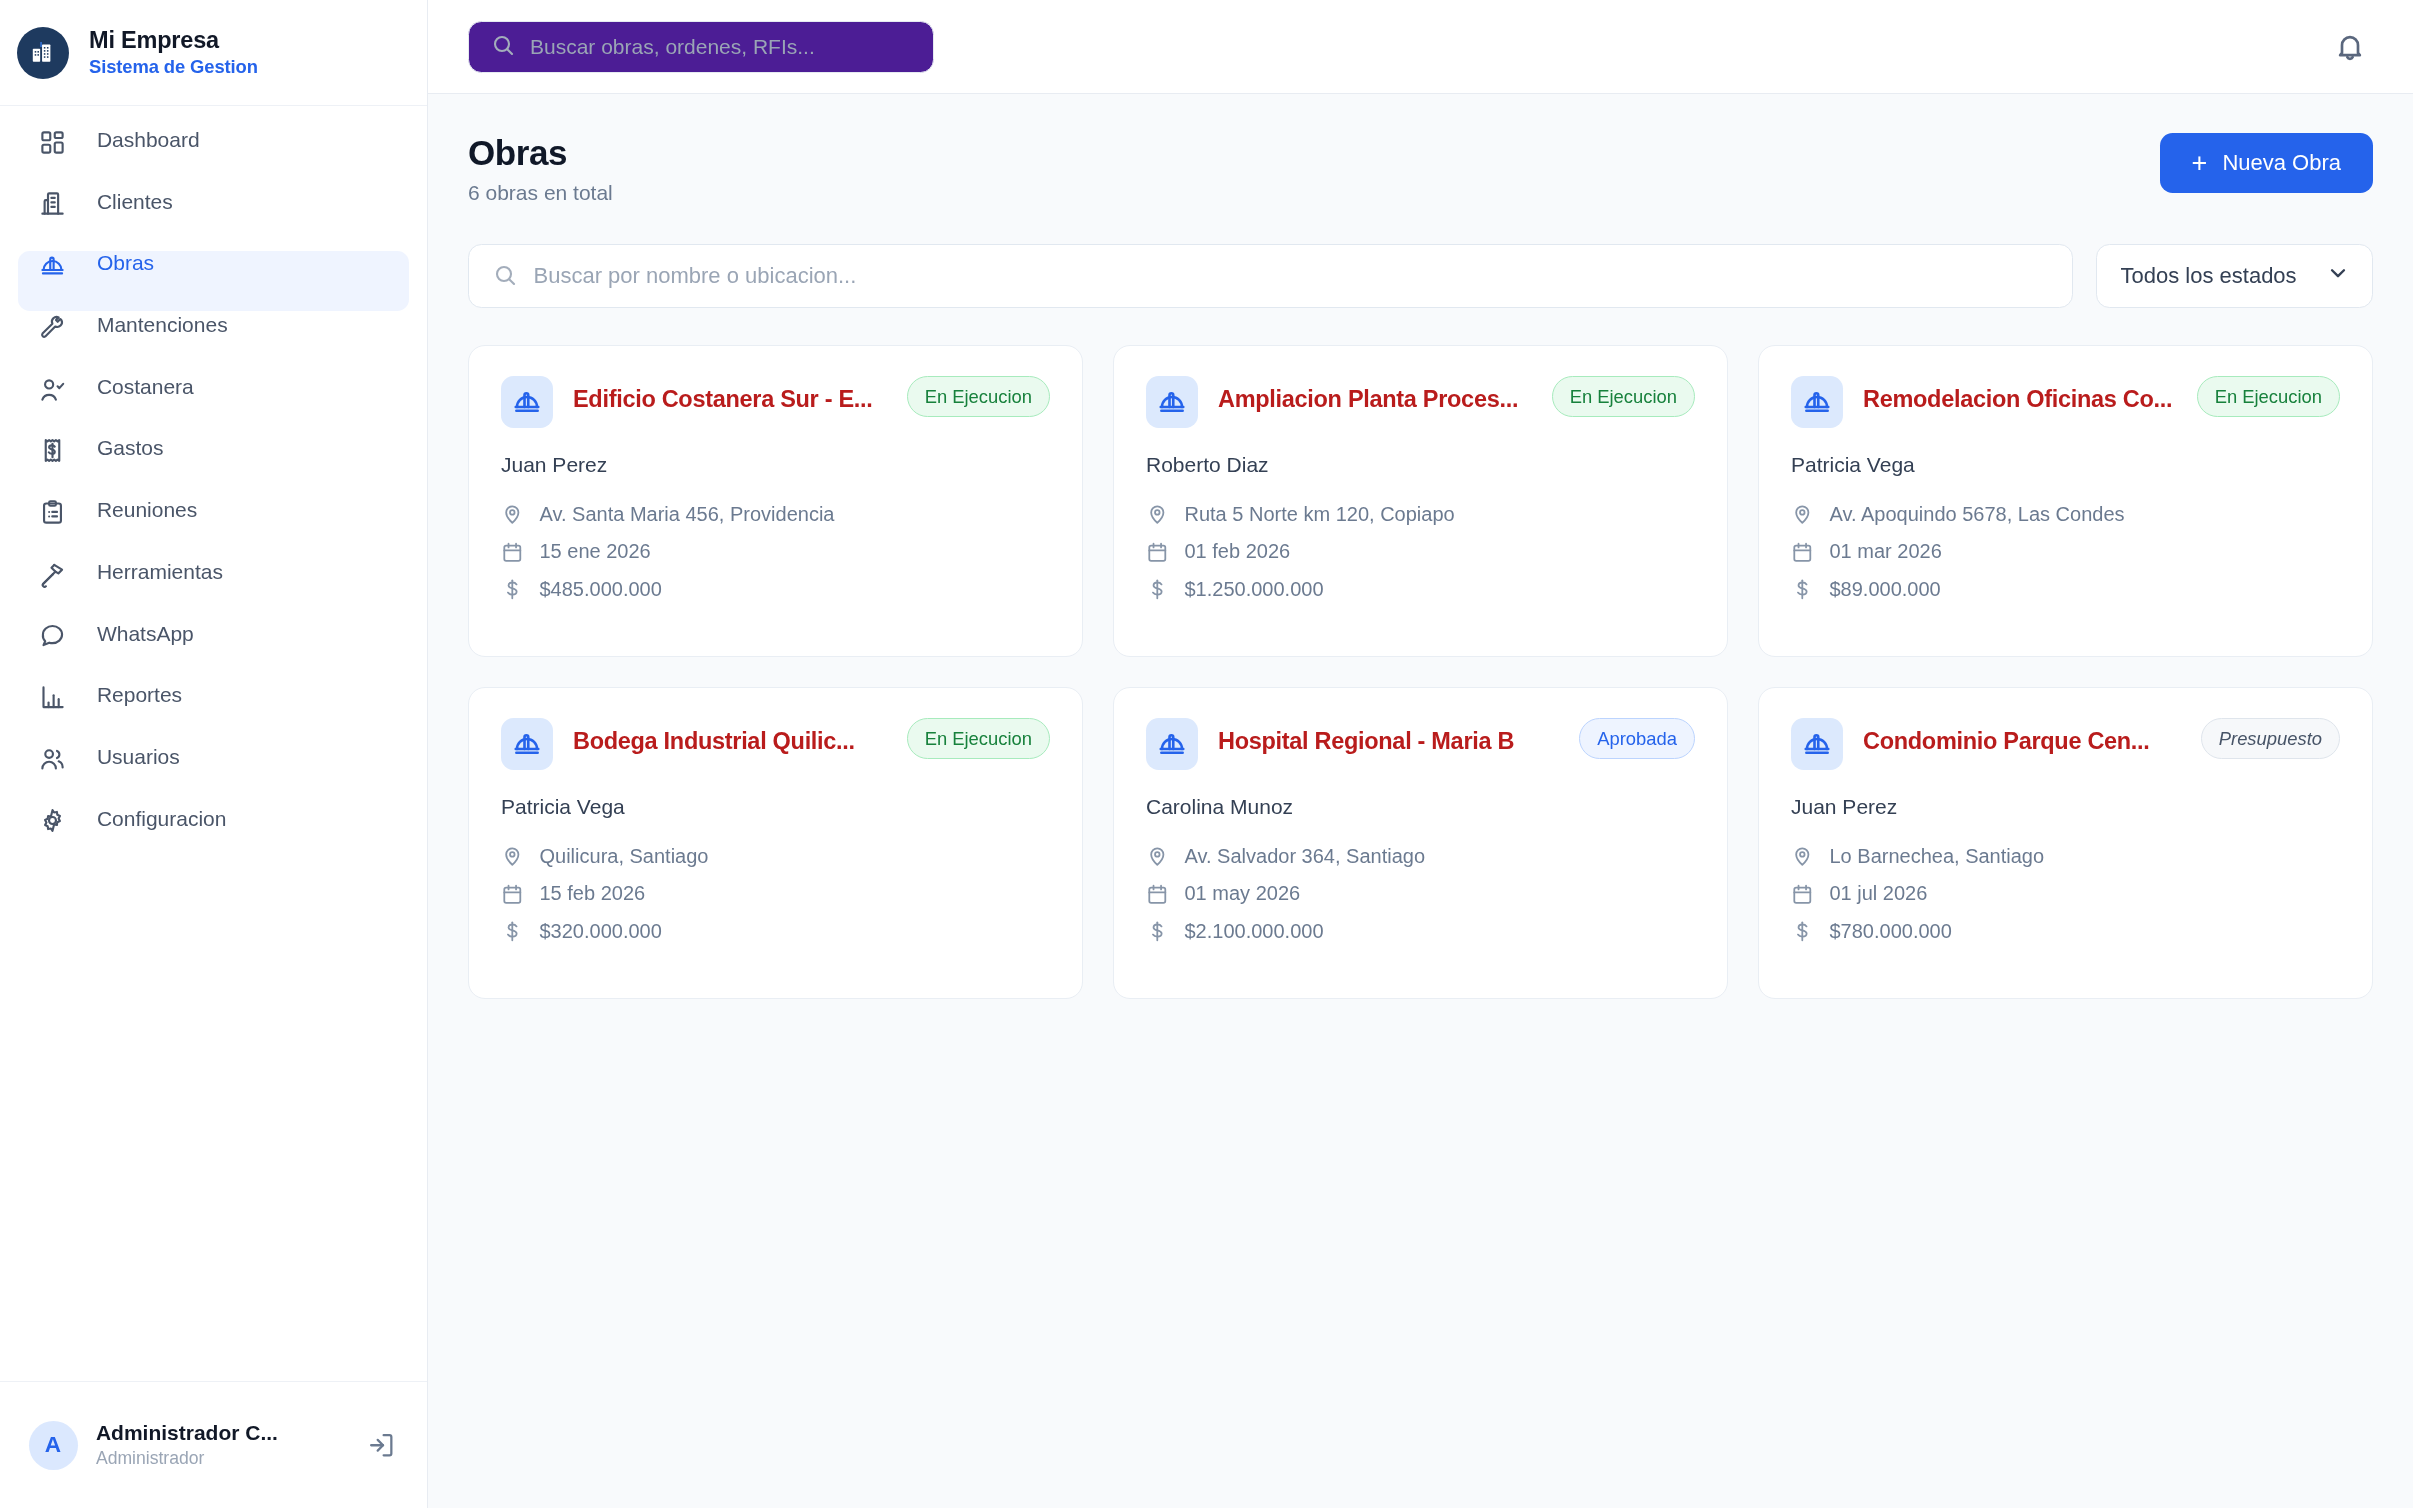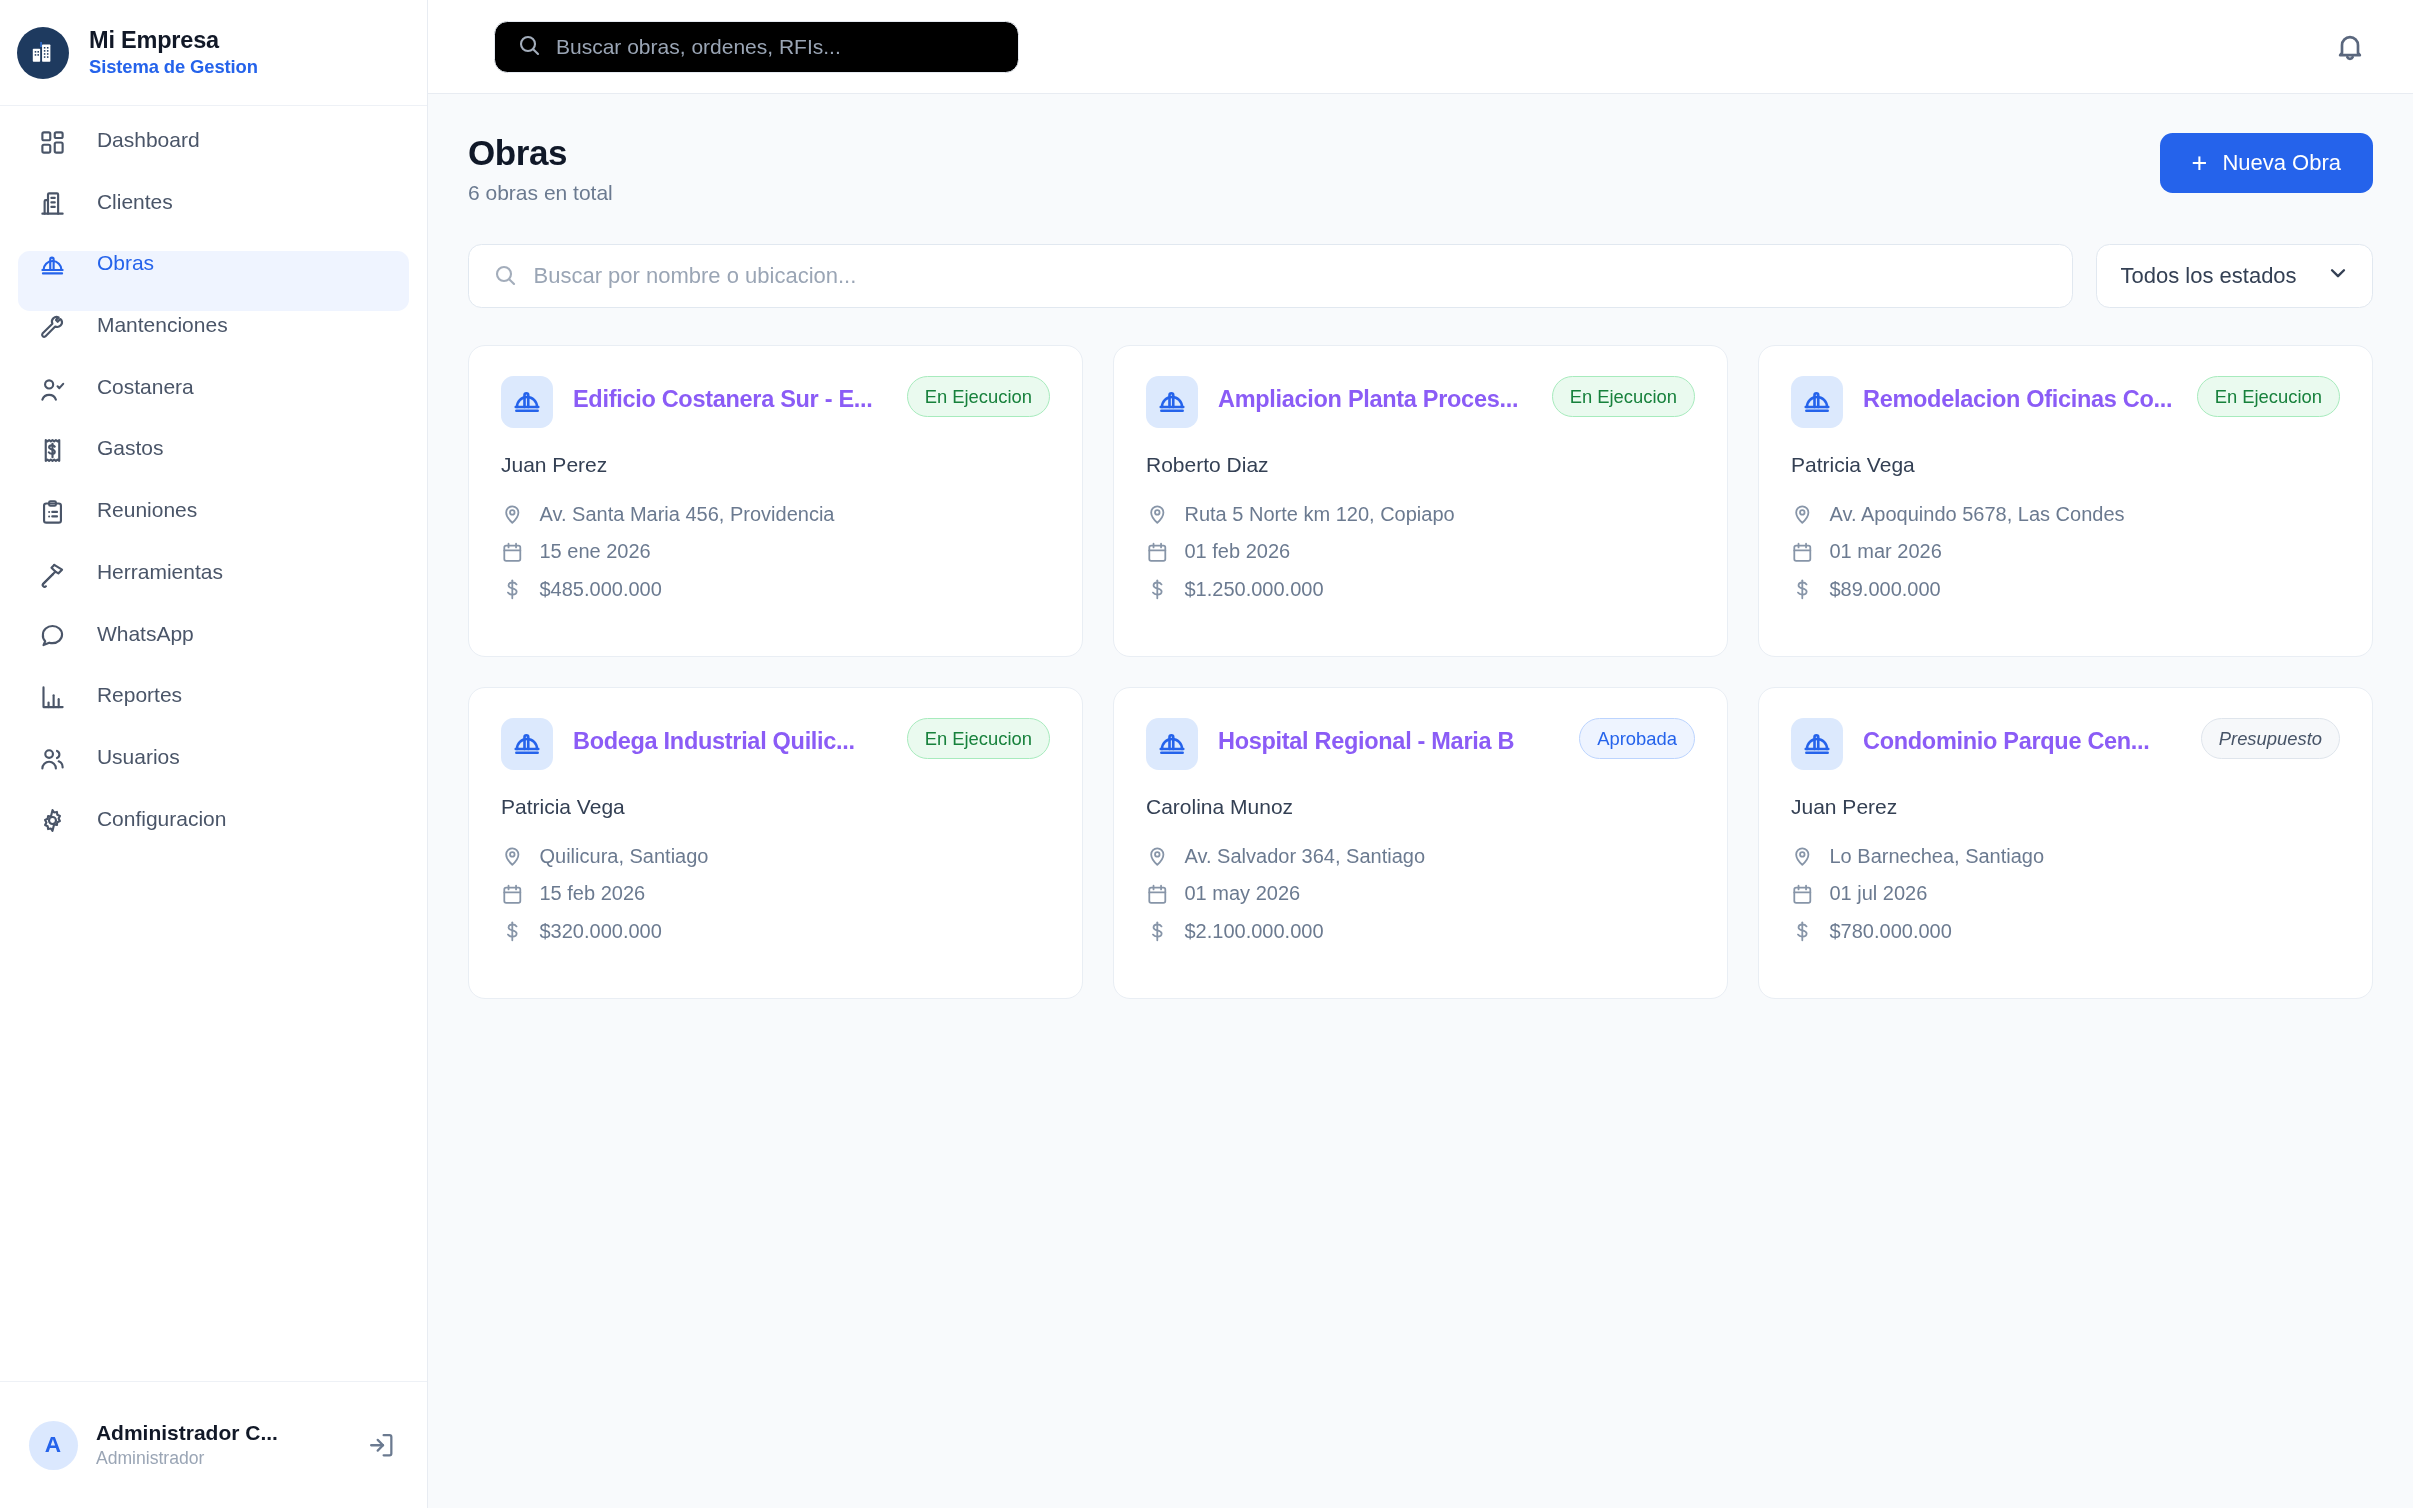--- a/index.html
+++ b/index.html
@@ -74,26 +74,25 @@
   
   .main { flex: 1 1 auto; display: flex; flex-direction: column; background: #f8fafc; height: 1508px; }
   .topbar {
     height: 94px; background: #ffffff;
     border-bottom: 1.7px solid #e8ecf2;
     display: flex; align-items: center;
     padding: 0 40px; gap: 20px;
     flex: 0 0 94px;
   }
   .top-search {
-    width: 525px; height: 52px;
-    background: #000000;
+    width: 466px; height: 52px;
+    background: #4c1d95;
     border: 1.7px solid #e5eaf1; border-radius: 13.4px;
     display: flex; align-items: center; gap: 15px;
     padding: 0 22px;
-    margin-left: 26px;
   }
   .top-search .ph { color: #9aa5b5; font-size: 21px; }
   .srch-ico svg { width: 24px; height: 24px; stroke: #a3adbb; fill: none; stroke-width: 2.1; stroke-linecap: round; }
   .bell-btn { margin-left: auto; width: 47px; height: 47px; display:flex; align-items:center; justify-content:center; cursor:pointer;}
   .bell-btn svg { width: 32px; height: 32px; stroke: #5a677d; fill:none; stroke-width:2; stroke-linecap:round; stroke-linejoin:round;}
 
   .content { padding: 39px 40px 0 40px; }
   .page-head { display: flex; align-items: flex-start; }
   .page-title { font-size: 35px; font-weight: bold; color: #101828; letter-spacing: -0.4px; }
   .page-sub { font-size: 21px; color: #6b7a90; margin-top: 8.4px; }
@@ -141,21 +140,21 @@
   }
   .card-top { display: flex; align-items: flex-start; gap: 20px; }
   .card-icon {
     width: 52px; height: 52px; border-radius: 12.6px;
     background: #dce9fd;
     display: flex; align-items: center; justify-content: center;
     flex: 0 0 52px;
   }
   .card-icon svg { width: 30px; height: 30px; stroke: #2563eb; fill: none; stroke-width: 2.1; stroke-linecap: round; stroke-linejoin: round; }
   .card-title {
-    font-size: 23.5px; font-weight: bold; color: #8b5cf6;
+    font-size: 23.5px; font-weight: bold; color: #b91c1c;
     letter-spacing: -0.3px;
     white-space: nowrap; overflow: hidden; text-overflow: ellipsis;
     flex: 1 1 auto;
     margin-top: 10px;
   }
   .badge {
     flex: 0 0 auto;
     border-radius: 837px;
     padding: 8.4px 17px;
     font-size: 18.4px;

